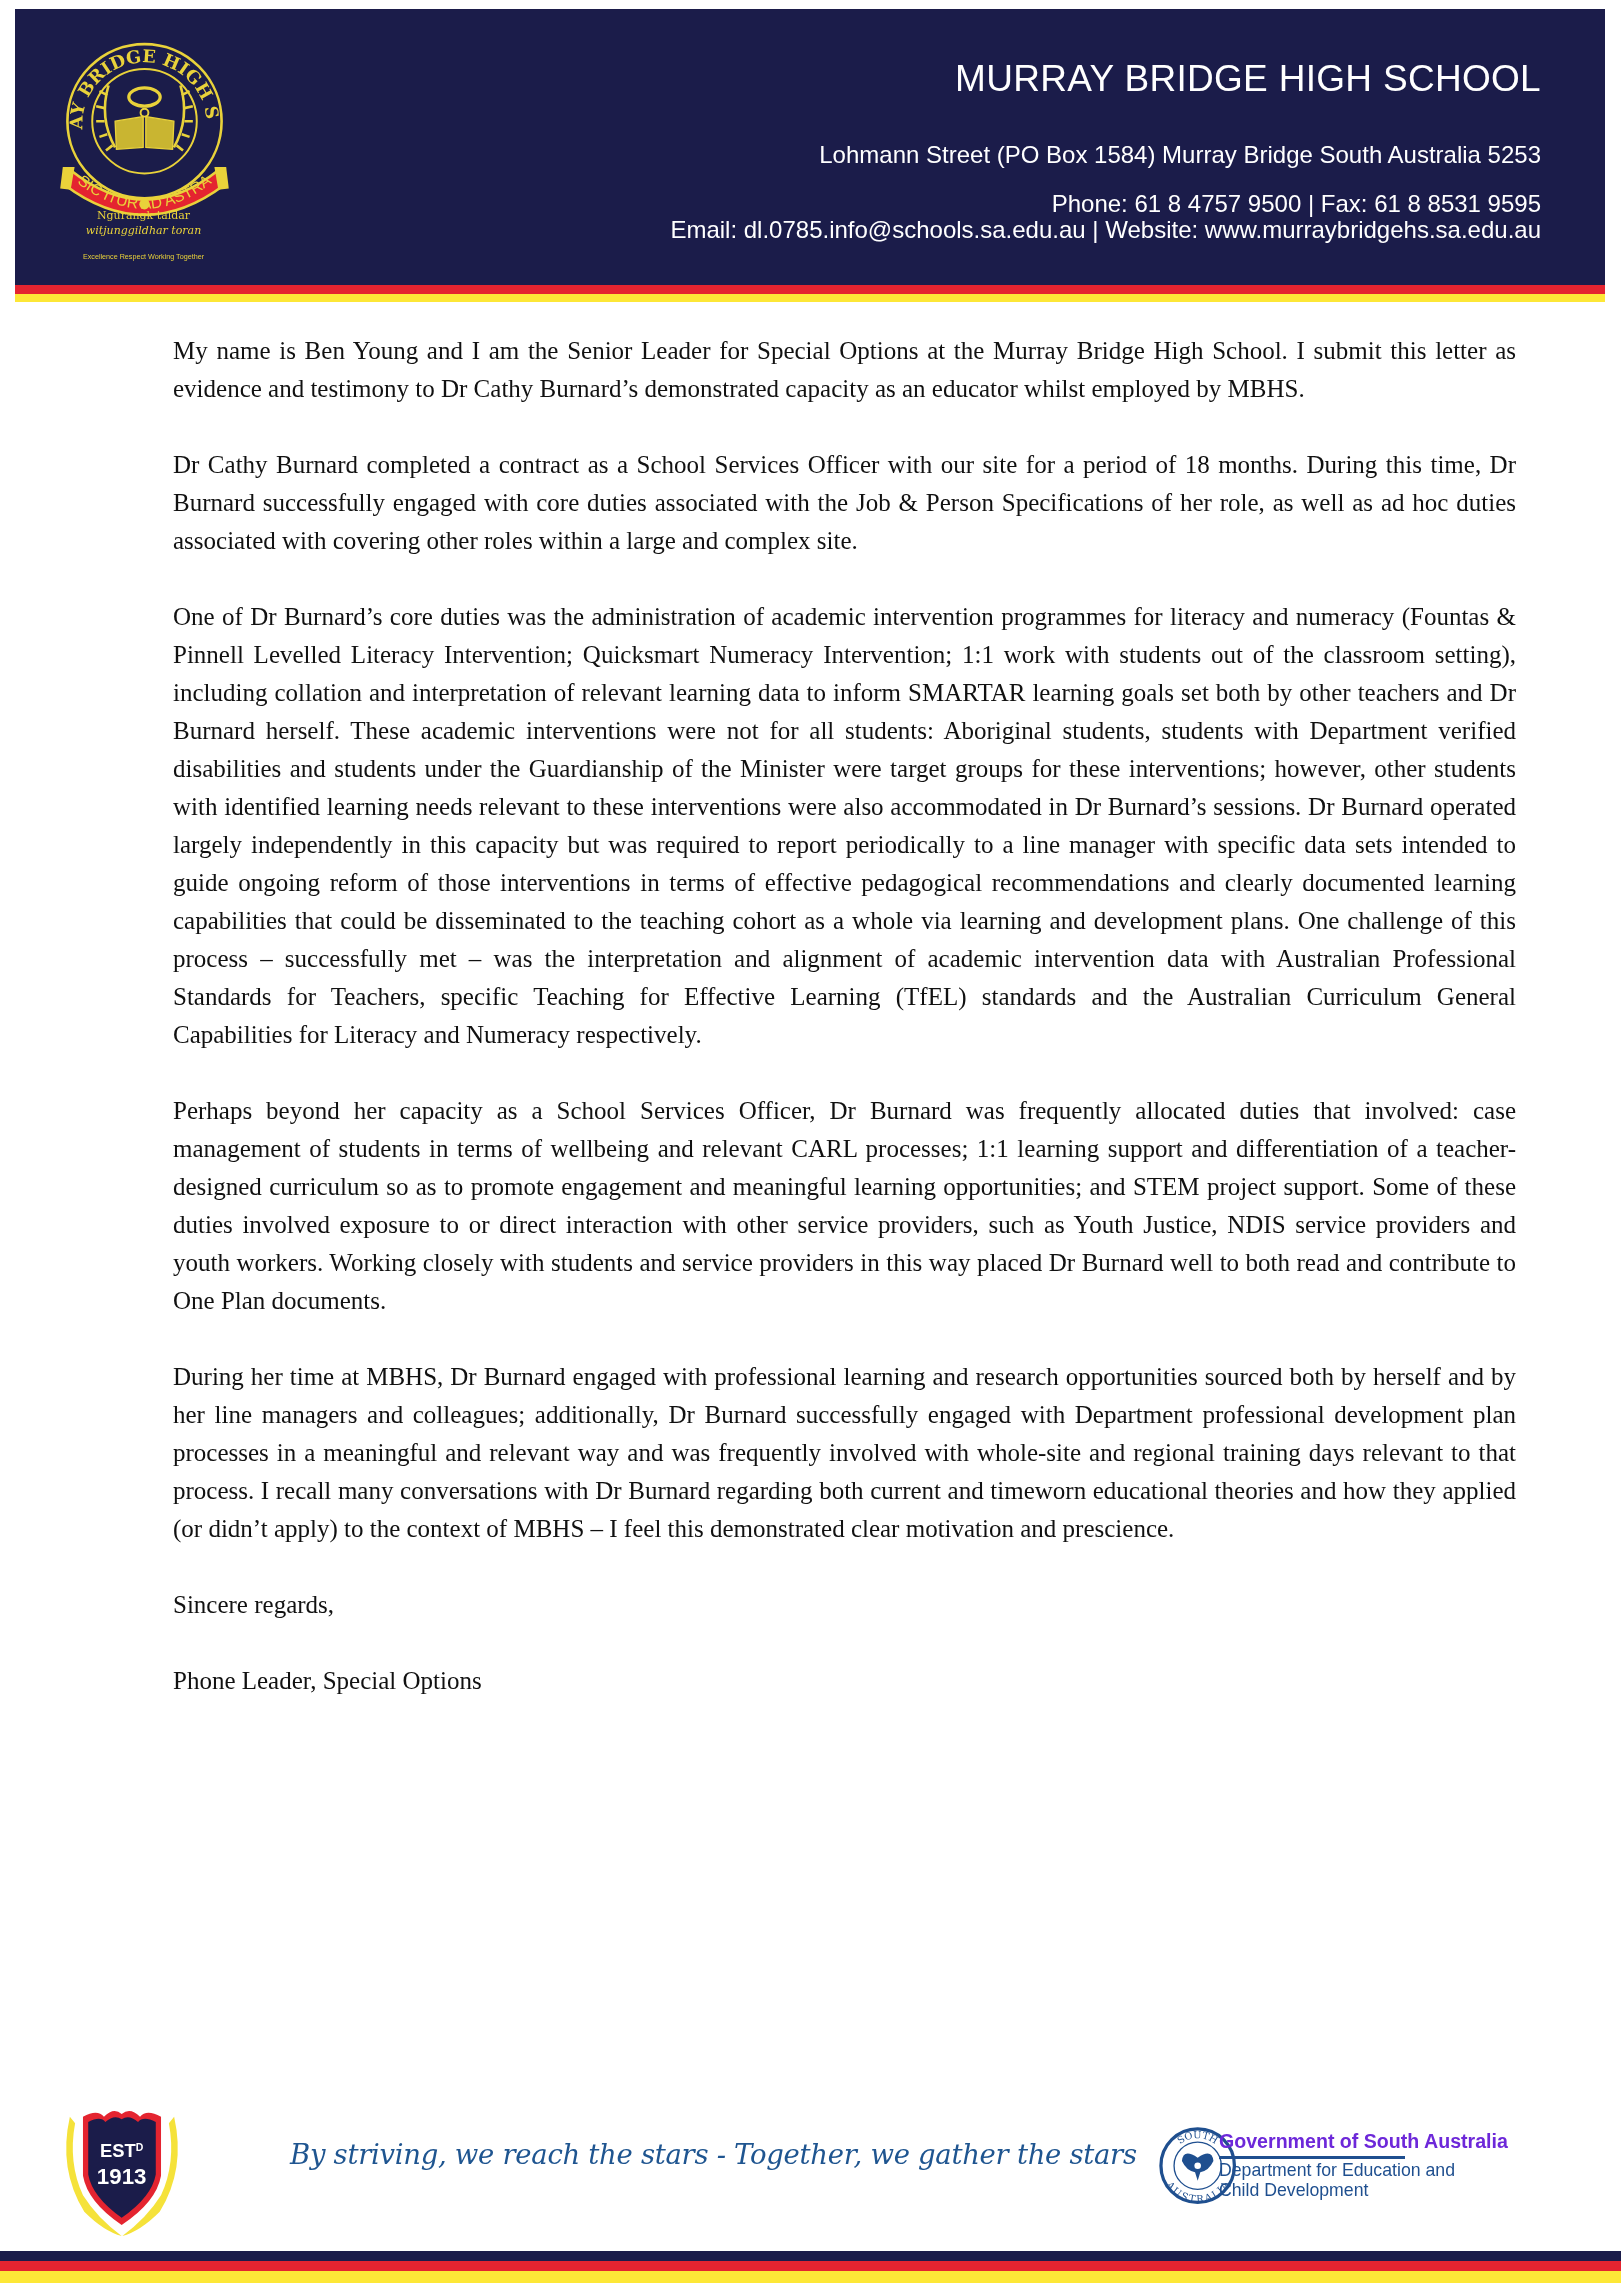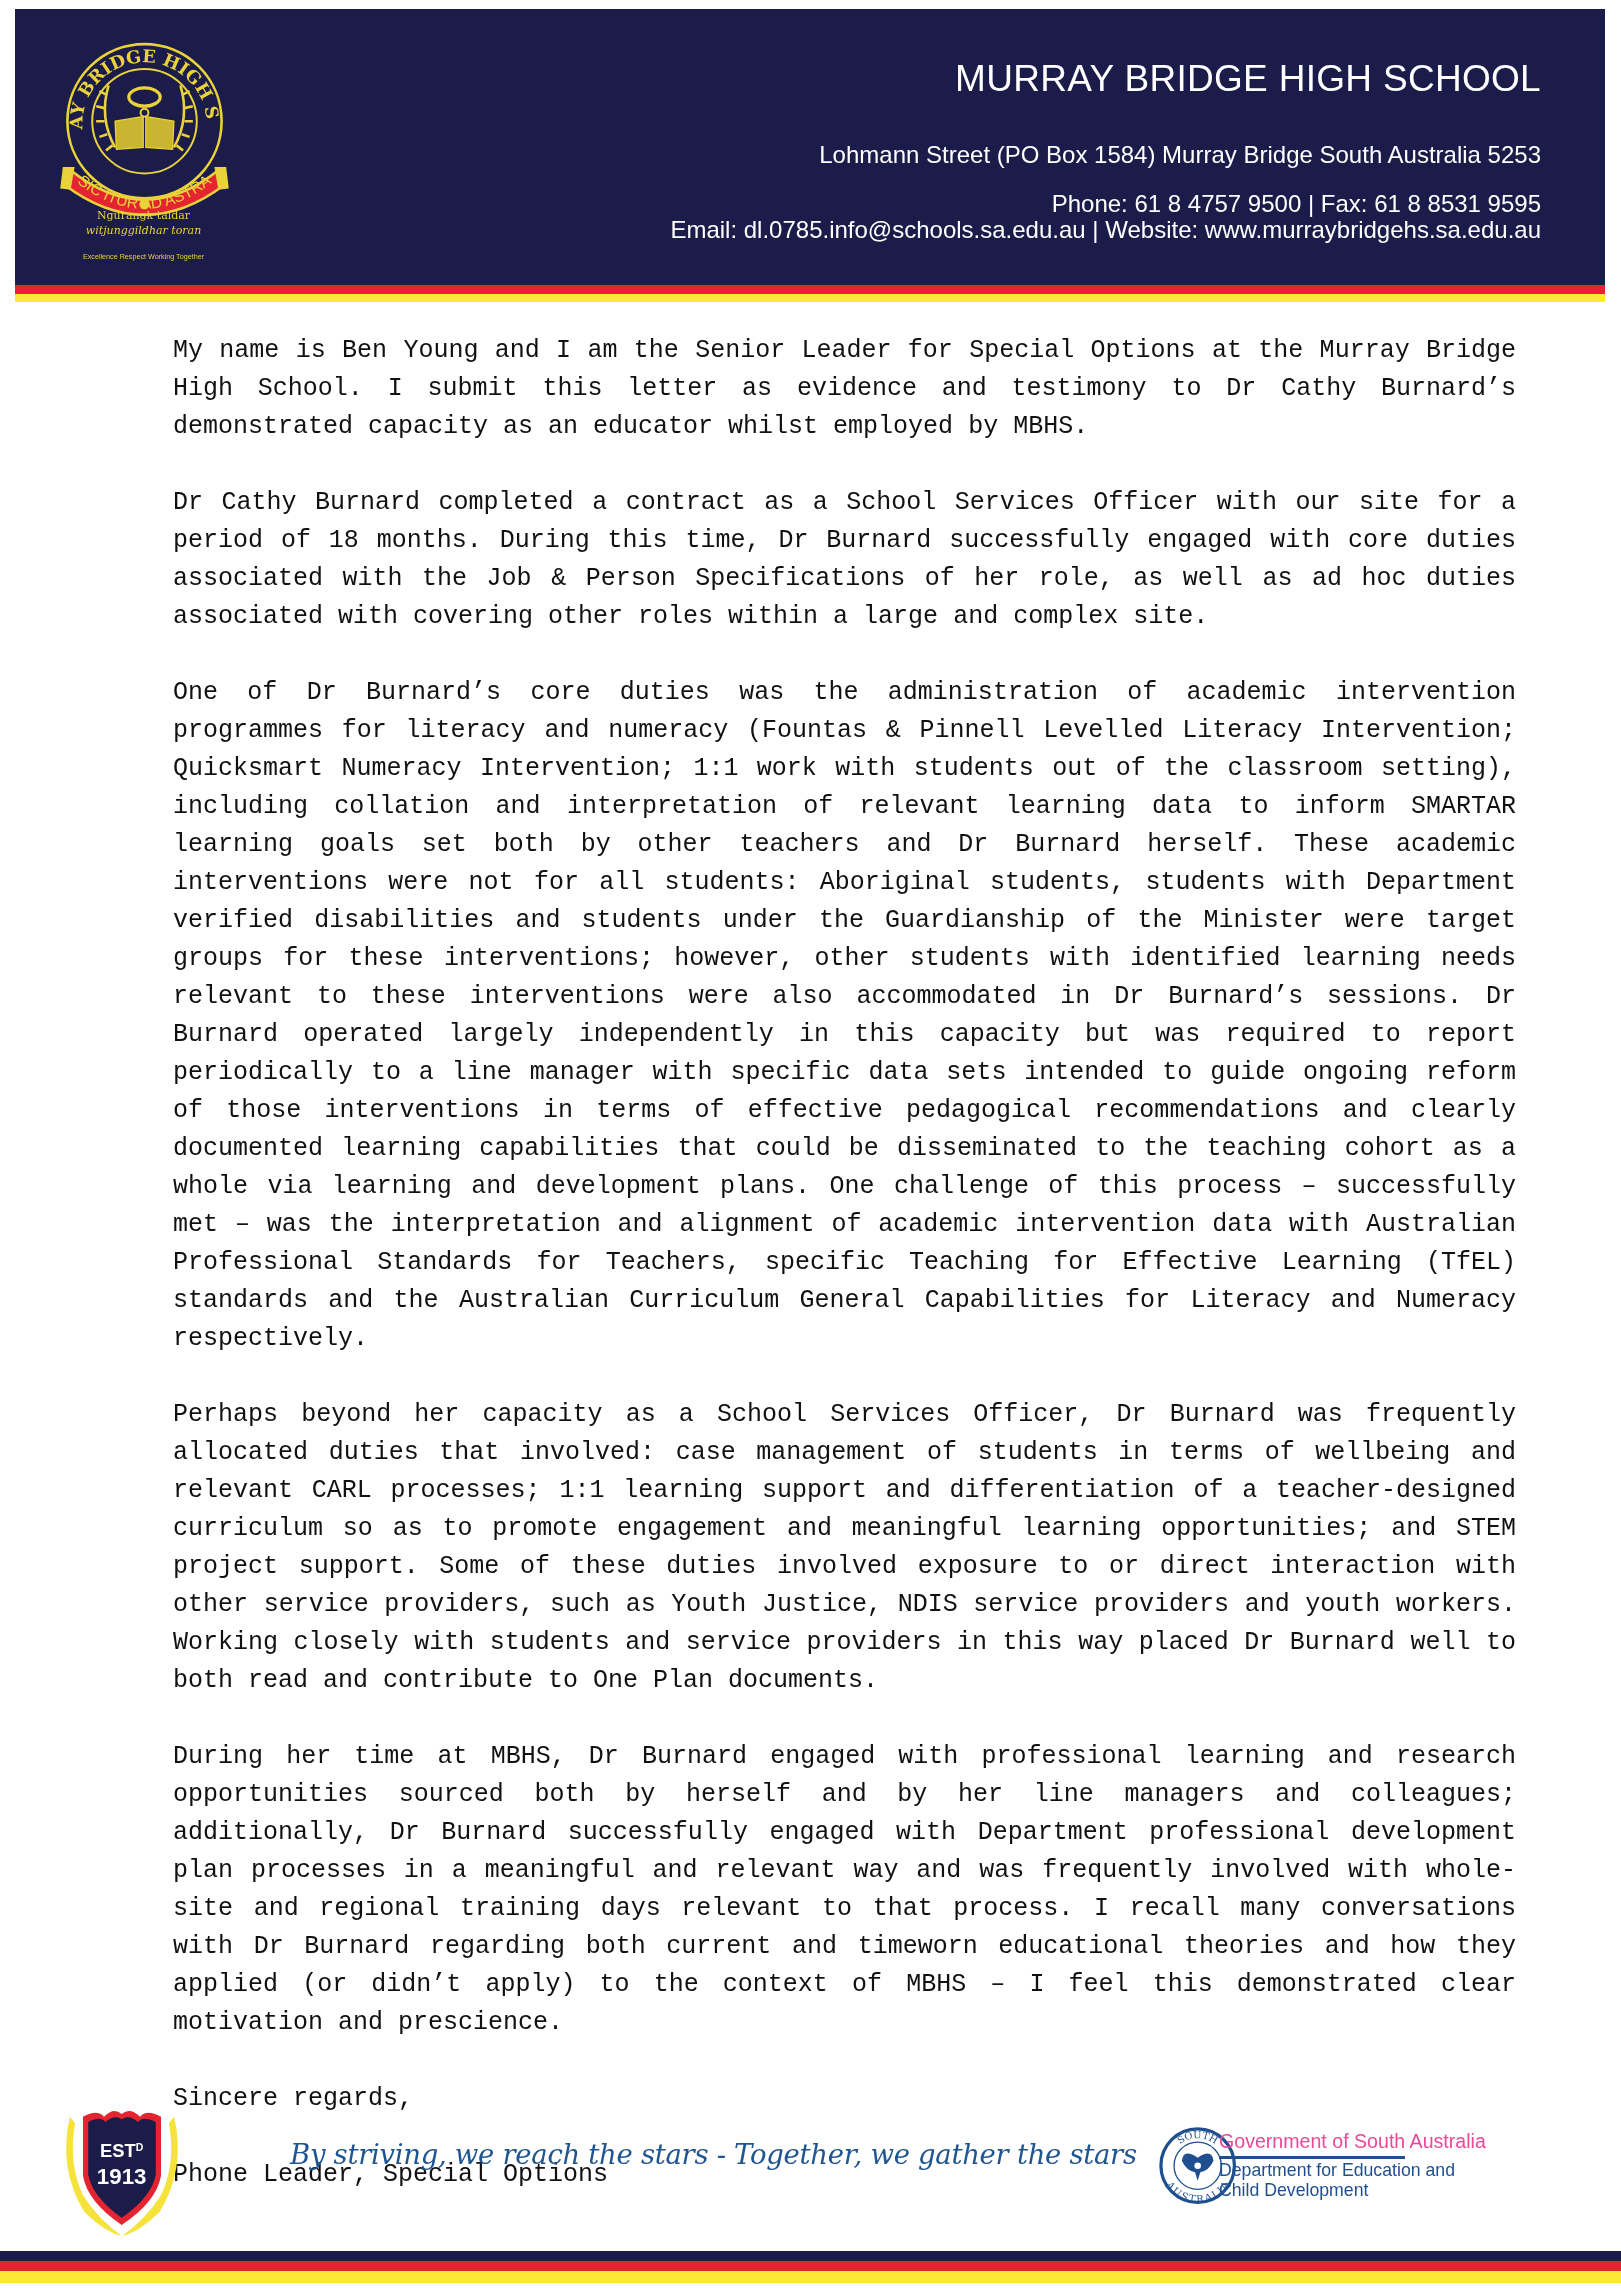--- a/index.html
+++ b/index.html
@@ -17,31 +17,31 @@
   .crest-cap3 { top: 245px; font-size: 7.2px; letter-spacing: 0; margin-top: 7px; }
 
   .school-name { position: absolute; right: 81px; top: 58px; color: #ffffff; font-size: 37px; letter-spacing: 0.3px; white-space: nowrap; }
   .hdr-line { position: absolute; right: 81px; color: #ffffff; font-size: 24px; white-space: nowrap; }
   .hdr-address { top: 141px; }
   .hdr-phone { top: 190px; }
   .hdr-email { top: 216px; }
 
   
   .letter { position: absolute; left: 173px; top: 332px; width: 1343px; color: #111111;
-            font-family: Liberation Mono, monospace; font-size: 25px; line-height: 38px; }
+            font-family: Liberation Serif, serif; font-size: 25px; line-height: 38px; }
   .letter p { margin: 0 0 38px 0; text-align: justify; }
   .closing { margin: 0 0 38px 0; }
   .sig { margin: 0; }
 
   
   .est-badge { position: absolute; left: 58px; top: 2097px; width: 128px; height: 141px; }
   .motto { position: absolute; left: 290px; top: 2138px; color: #1f5590; font-family: "DejaVu Serif", serif; font-style: italic; font-size: 27.5px; white-space: nowrap; letter-spacing: -0.3px; }
 
   .gov-seal { position: absolute; left: 1157px; top: 2125px; width: 82px; height: 82px; }
-  .gov-title { position: absolute; left: 1219px; top: 2130px; color: #ec4899; font-weight: normal; font-size: 19.6px; white-space: nowrap; }
+  .gov-title { position: absolute; left: 1219px; top: 2130px; color: #6d28d9; font-weight: bold; font-size: 19.6px; white-space: nowrap; }
   .gov-rule { position: absolute; left: 1219px; top: 2156px; width: 186px; height: 2.6px; background: #1f4f8f; }
   .gov-dept { position: absolute; left: 1219px; top: 2161px; color: #1f4f8f; font-size: 17.7px; line-height: 19.6px; white-space: nowrap; }
 
   .ftr-stripe-navy { position: absolute; left: 0; top: 2251px; width: 1622px; height: 9.8px; background: #1b1c4a; }
   .ftr-stripe-red { position: absolute; left: 0; top: 2261px; width: 1622px; height: 9.8px; background: #e42430; }
   .ftr-stripe-yellow { position: absolute; left: 0; top: 2271px; width: 1622px; height: 12.4px; background: #fde737; }
 </style>
 </head>
 <body>
 

